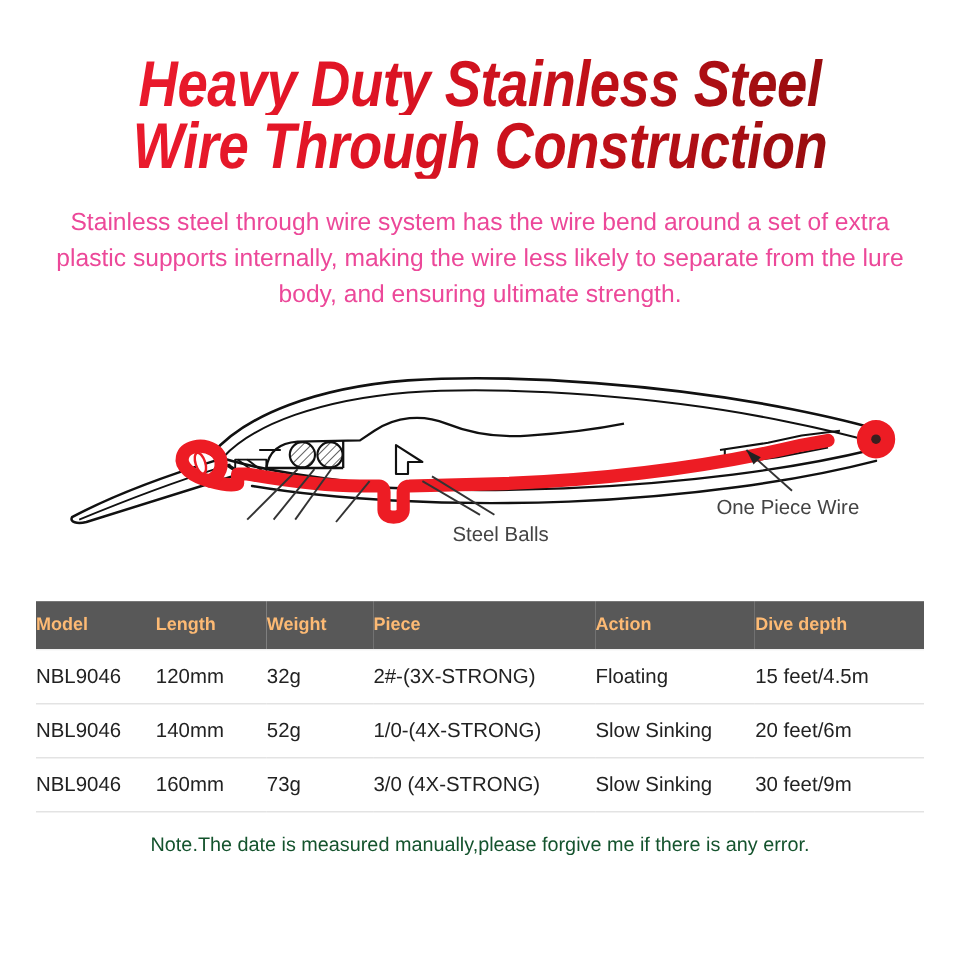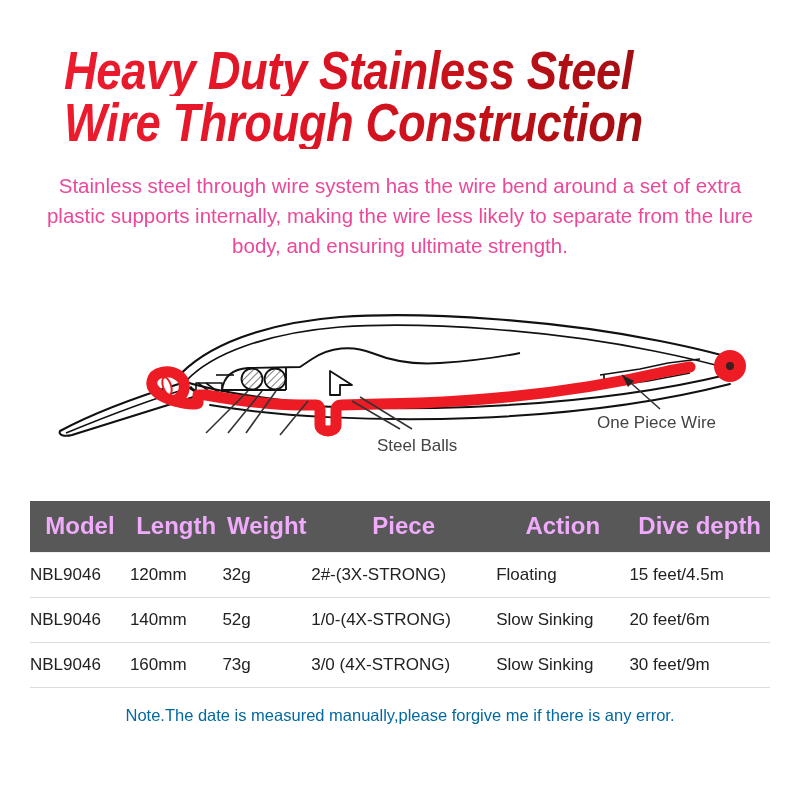--- a/index.html
+++ b/index.html
@@ -11,20 +11,21 @@
     height: 800px;
     background: #ffffff;
     font-family: "Liberation Sans", sans-serif;
     overflow: hidden;
     position: relative;
   }
 
   
   #title-block {
     padding-top: 44px;
+    text-align: center;
   }
   .title-line {
     font-family: "Liberation Sans Narrow", "Liberation Sans", sans-serif;
     font-weight: bold;
     font-style: italic;
     font-size: 54px;
     line-height: 0.97;
     letter-spacing: -0.5px;
     transform: scaleX(0.84);
     transform-origin: center center;
@@ -76,25 +77,25 @@
   }
   table#spec-table {
     width: 100%;
     border-collapse: collapse;
     table-layout: fixed;
   }
   table#spec-table thead tr {
     background: #585858;
   }
   table#spec-table th {
-    color: #f0abfc;
-    font-size: 24px;
+    color: #fdba74;
+    font-size: 15px;
     font-weight: bold;
     padding: 11px 0 12px 0;
-    text-align: center;
+    text-align: left;
   }
   table#spec-table td {
     font-size: 17px;
     color: #222222;
     text-align: left;
     padding: 12px 0 12px 0;
     border-bottom: 1px solid #dcdcdc;
     background: #ffffff;
   }
   table#spec-table tbody tr:first-child td {
@@ -105,21 +106,21 @@
   col.c-weight { width: 12%; }
   col.c-hooks  { width: 25%; }
   col.c-action { width: 18%; }
   col.c-dive   { width: 19%; }
 
   
   #note-line {
     margin-top: 18px;
     text-align: center;
     font-size: 16.5px;
-    color: #0369a1;
+    color: #14532d;
   }
 </style>
 </head>
 <body>
 
 <div id="title-block">
   <div class="title-line">Heavy Duty Stainless Steel</div>
   <div class="title-line">Wire Through Construction</div>
 </div>
 

